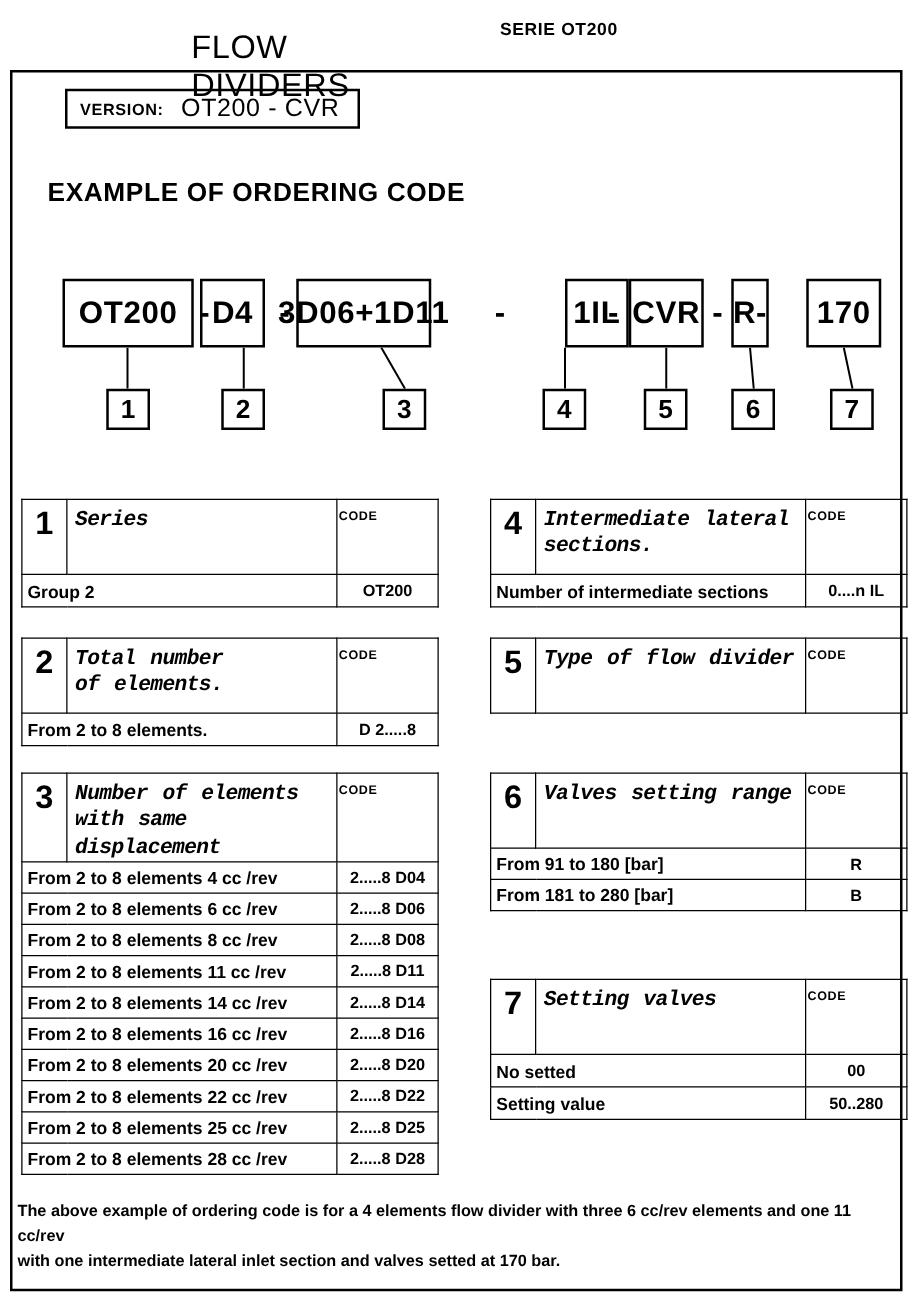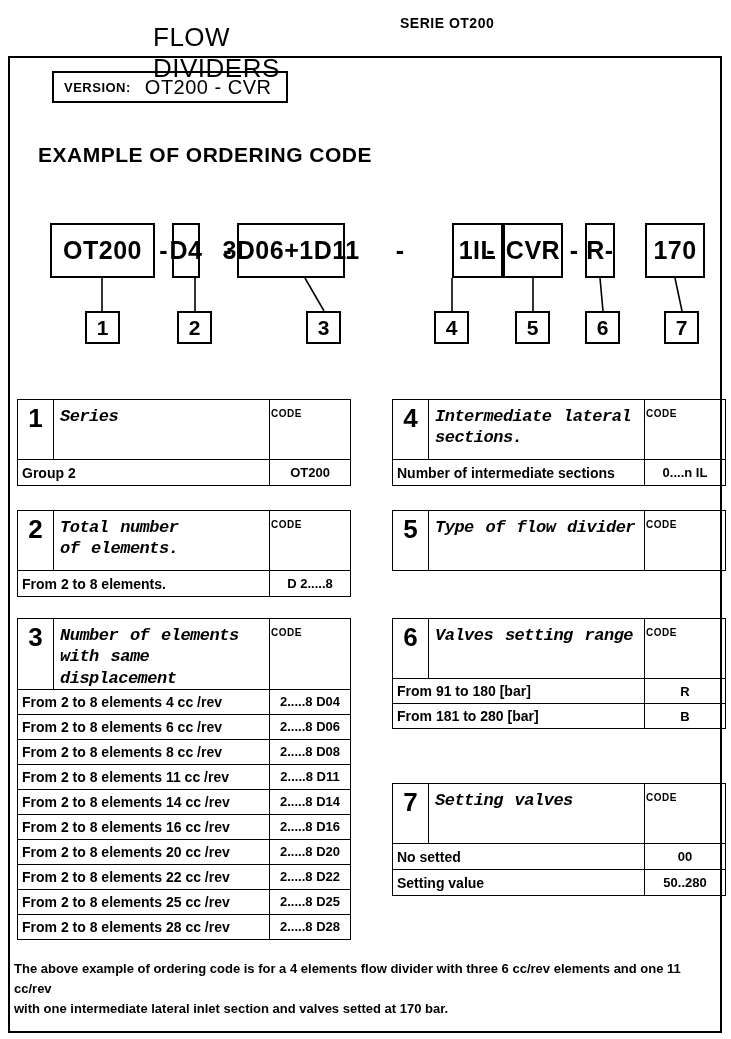--- a/index.html
+++ b/index.html
@@ -32,21 +32,21 @@
   .codebox{
     top:223px;height:55px;border:2px solid #000;box-sizing:border-box;
     display:flex;align-items:center;justify-content:center;
     font-size:25px;font-weight:bold;letter-spacing:0.5px;white-space:nowrap;
   }
   .dash{
     top:223px;height:55px;display:flex;align-items:center;justify-content:center;
     font-size:25px;font-weight:bold;
   }
   .seg0{left:50px;width:105px;} .dash01{left:155px;width:17px;}
-  .seg1{left:172px;width:28px;} .dash12{left:218px;width:19px;}
+  .seg1{left:160px;width:52px;} .dash12{left:218px;width:19px;}
   .seg2{left:237px;width:108px;} .dash23{left:373px;width:54px;}
   .seg3{left:452px;width:51px;} .dash34{left:478px;width:25px;}
   .seg4{left:503px;width:60px;} .dash45{left:563px;width:22px;}
   .seg5{left:585px;width:30px;}
   .seg6{left:645px;width:60px;}
 
   .connector-svg{left:0;top:278px;width:731px;height:33px;}
 
   .numbox{
     top:311px;width:35px;height:33px;border:2px solid #000;box-sizing:border-box;

